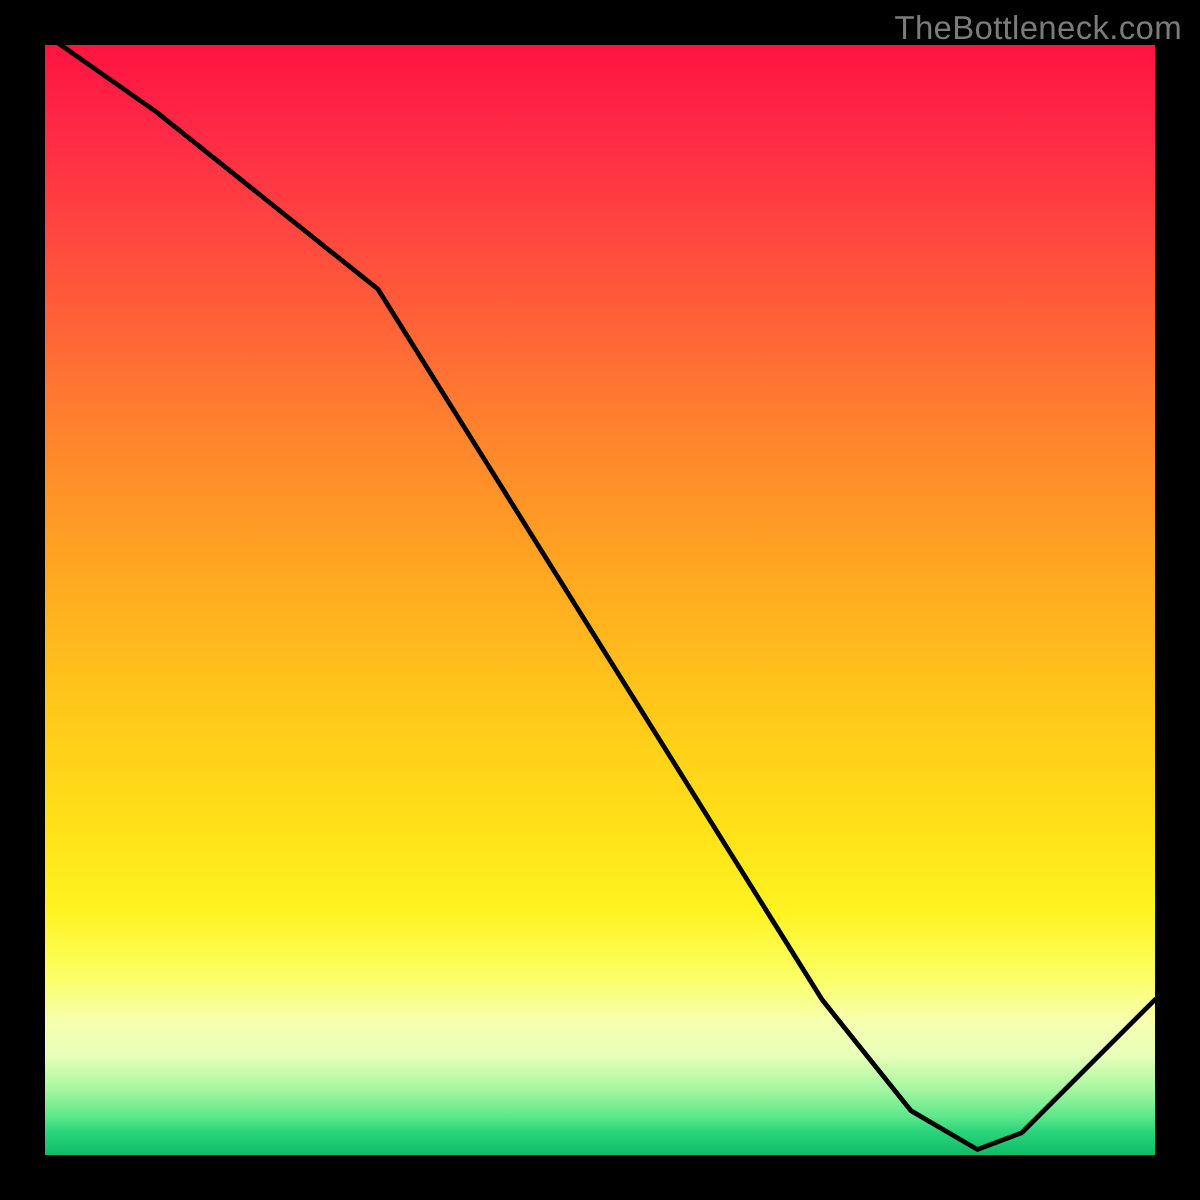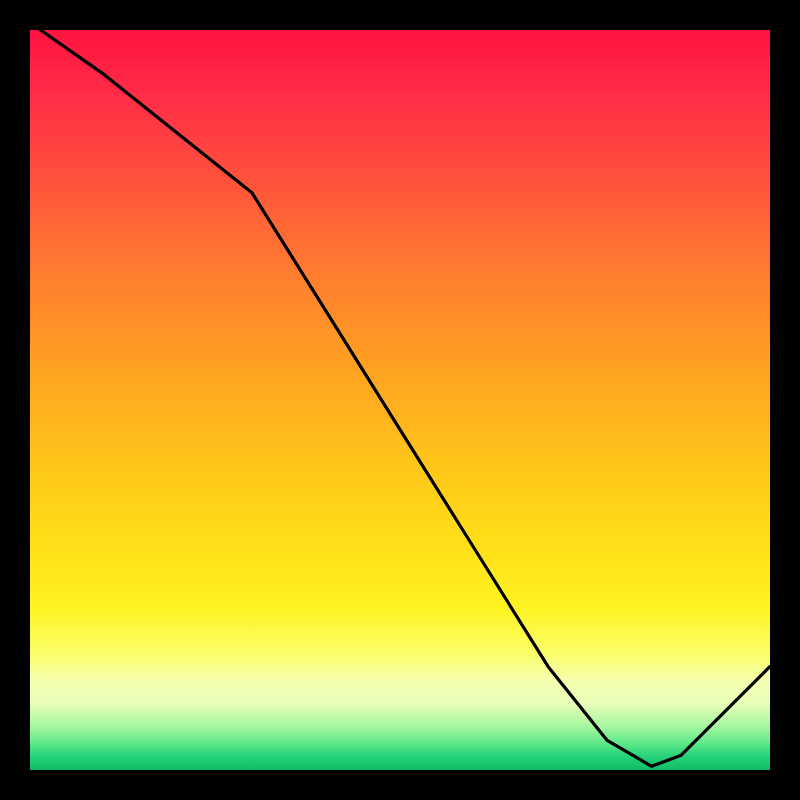--- a/index.html
+++ b/index.html
@@ -78,20 +78,21 @@
     letter-spacing: 0.5px;
     white-space: nowrap;
     z-index: 12;
   }
 </style>
 </head>
 <body>
 
 <div class="frame">
 
+  <div class="watermark">TheBottleneck.com</div>
 
   <div class="plot-outer">
     <div class="plot-inner"></div>
 
     <svg class="curve" viewBox="0 0 740 740" preserveAspectRatio="none">
       <path id="curve-path" d="M0.0 -7.4 L74.0 44.4 L185.0 133.2 L222.0 162.8 L296.0 281.2 L370.0 399.6 L444.0 518.0 L518.0 636.4 L577.2 710.4 L621.6 736.3 L651.2 725.2 L740.0 636.4" fill="none" stroke="#000" stroke-width="3.2" stroke-linejoin="round" stroke-linecap="round"></path>
     </svg>
 
     <div id="tiny" class="tiny-label" style="left: 581.6px; top: 724.3px;"></div>
   </div>

